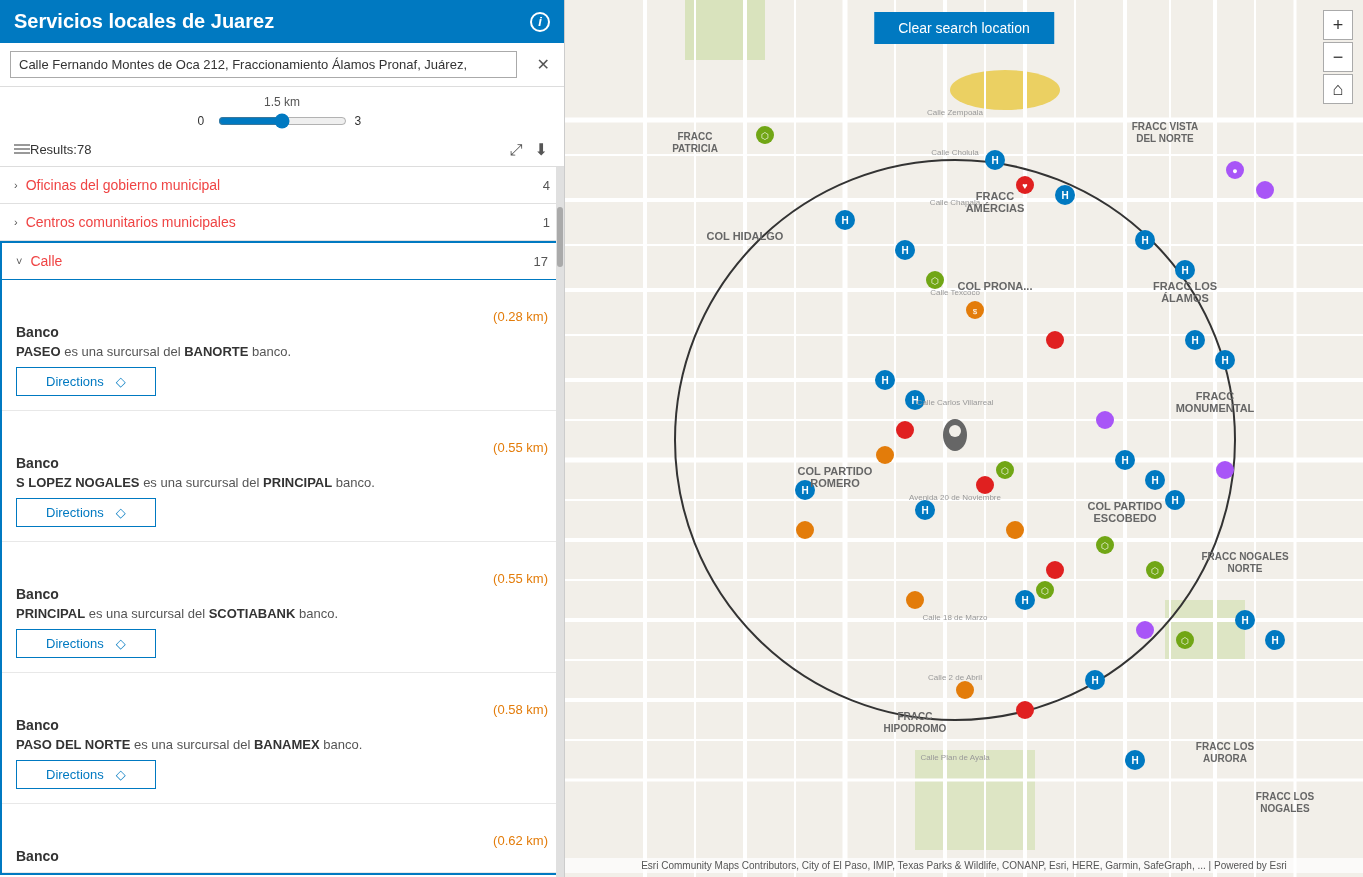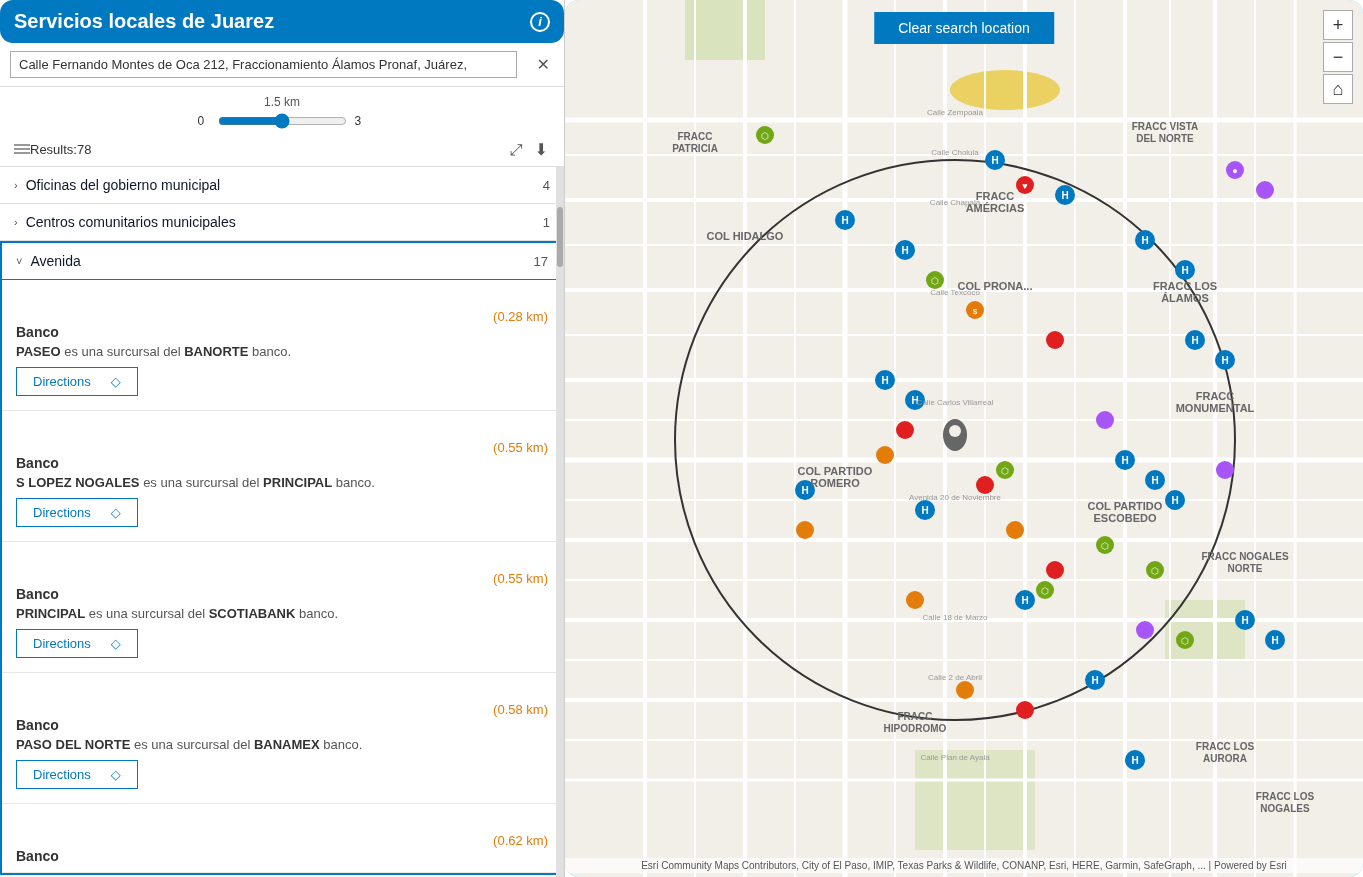--- a/index.html
+++ b/index.html
@@ -17,21 +17,20 @@
       border-right: 1px solid #ccc;
     }
 
     #panel-header {
       background: #0079c1;
       color: #fff;
       padding: 10px 14px;
       display: flex;
       align-items: center;
       justify-content: space-between;
-      border-radius: 13px;
     }
 
     #panel-title {
       font-size: 20px;
       font-weight: bold;
       color: #fff;
     }
 
     .info-icon {
       width: 20px; height: 20px;
@@ -143,21 +142,21 @@
 
     .category-header-left {
       display: flex; align-items: center; gap: 8px;
     }
 
     .chevron {
       font-size: 11px; color: #555;
     }
 
     .category-name {
-      font-size: 14px; color: #0f172a;
+      font-size: 14px; color: #ef4444;
     }
 
     .category-count {
       font-size: 13px; color: #555;
     }
 
     .category-expanded {
       border: 2px solid #0079c1;
       margin: 0;
     }
@@ -190,41 +189,40 @@
       font-size: 13px; color: #555; margin-bottom: 8px;
     }
 
     .bank-name-bold {
       font-weight: bold; color: #333;
     }
 
     .directions-btn {
       display: inline-flex;
       align-items: center;
-      gap: 20px;
+      gap: 12px;
       border: 1px solid #0079c1;
       color: #0079c1;
       background: #fff;
-      padding: 6px 16px;
+      padding: 6px 29px;
       font-size: 13px;
       cursor: pointer;
       margin-bottom: 10px;
     }
 
     .dir-icon {
       font-size: 13px;
     }
 
     
     #map-area {
       flex: 1;
       position: relative;
       overflow: hidden;
       background: #7dd3fc;
-      border-radius: 14px;
     }
 
     
     #map-svg {
       width: 100%;
       height: 100%;
     }
 
     #clear-search-btn {
       position: absolute;
@@ -352,21 +350,21 @@
         <span class="chevron">›</span>
         <span class="category-name">Centros comunitarios municipales</span>
       </div>
       <span class="category-count">1</span>
     </div>
 
     <div class="category-expanded">
       <div class="category-header">
         <div class="category-header-left">
           <span class="chevron">˅</span>
-          <span class="category-name">Avenida</span>
+          <span class="category-name">Calle</span>
         </div>
         <span class="category-count">17</span>
       </div>
 
       <div class="bank-item">
         <div class="bank-item-header">
           <span class="bank-item-title">Banco</span>
           <span class="bank-item-dist">(0.28 km)</span>
         </div>
         <div class="bank-item-desc">

